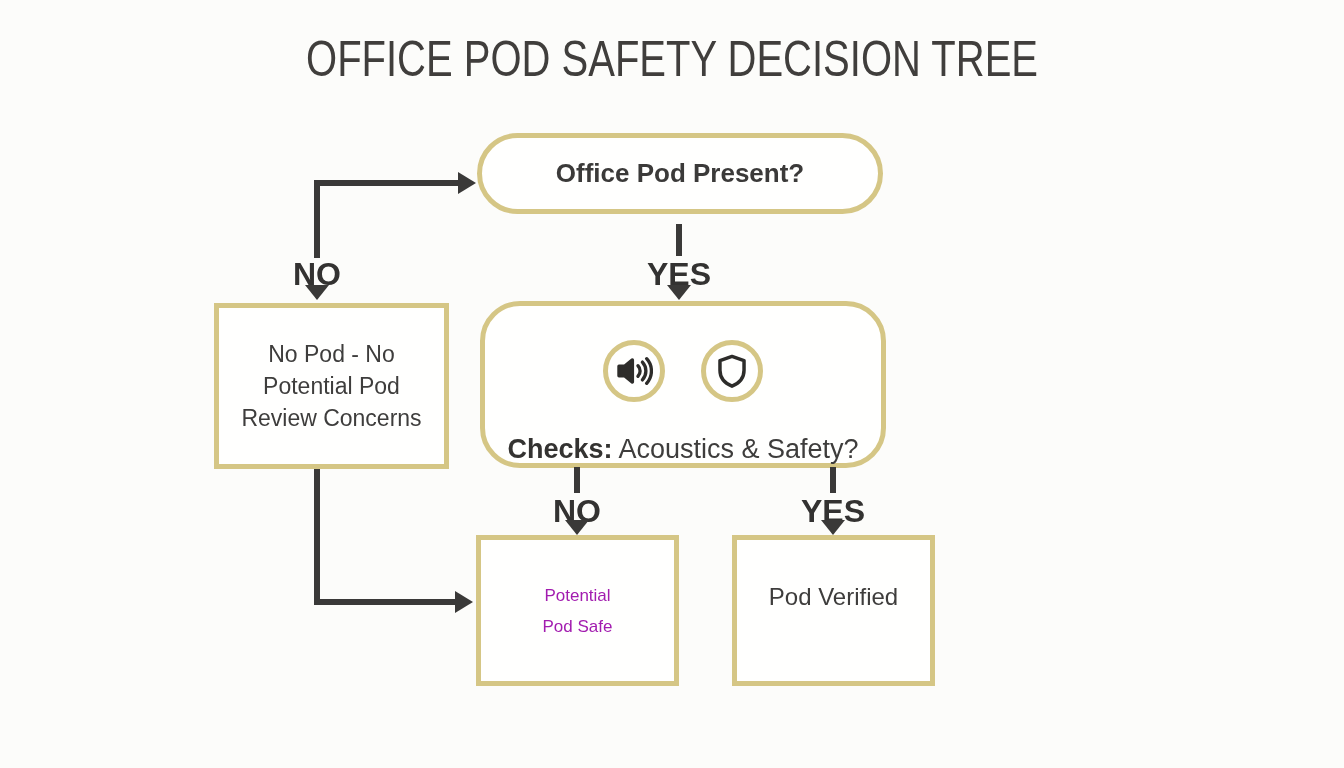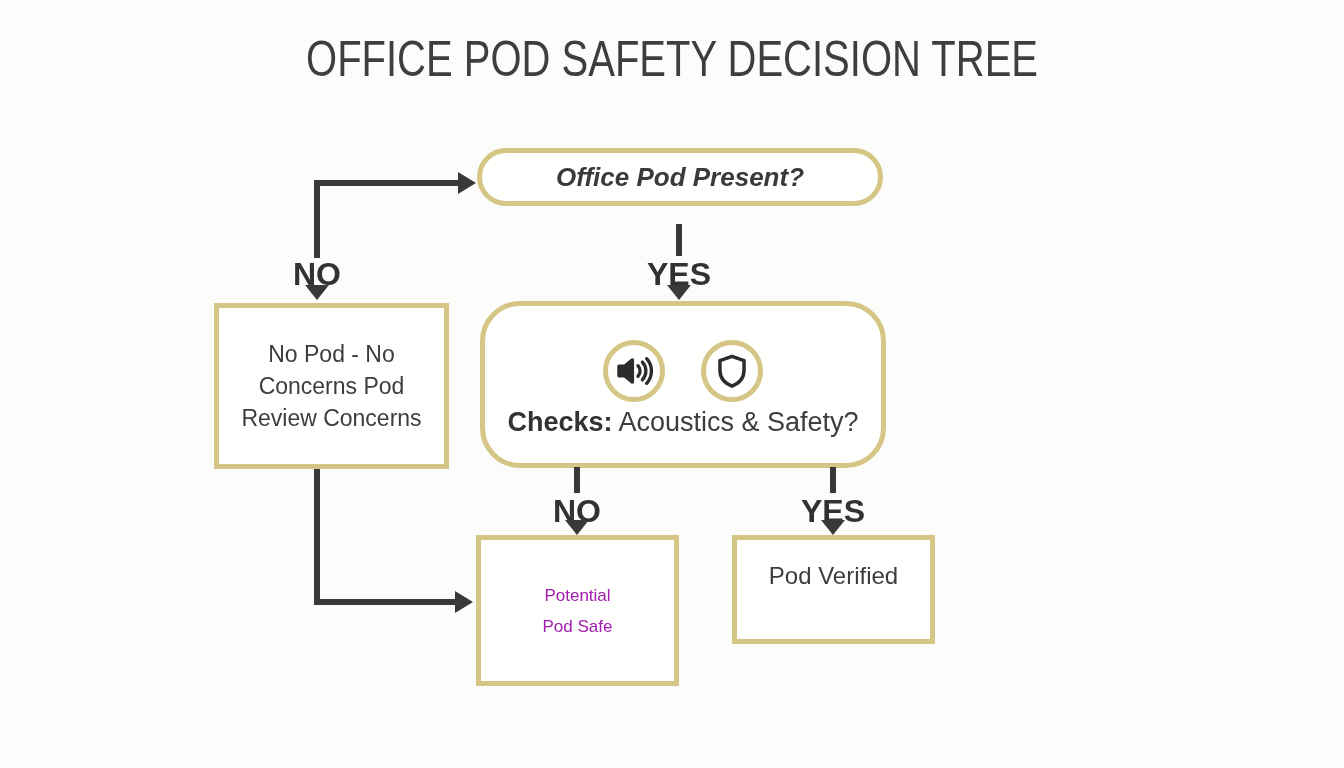--- a/index.html
+++ b/index.html
@@ -33,42 +33,42 @@
     position:absolute;
     background:var(--node-bg);
     border:5px solid var(--accent);
     display:flex;flex-direction:column;
     align-items:center;justify-content:center;
     text-align:center;
   }
   .pill{border-radius:44px;}
   .rounded{border-radius:40px;}
 
-  .node-pod-present{left:477px;top:148px;width:406px;height:58px;font-style:italic;}
+  .node-pod-present{left:477px;top:133px;width:406px;height:81px;}
   .node-pod-present .lbl{font-size:26px;font-weight:700;color:#3b3a39;}
 
   .node-no-pod{left:214px;top:303px;width:235px;height:166px;}
   .node-no-pod .ln{display:block;font-size:23px;line-height:32px;color:#3e3d3c;}
 
   .node-checks{left:480px;top:301px;width:406px;height:167px;justify-content:flex-start;padding-top:34px;}
   .icon-row{display:flex;gap:36px;align-items:center;}
   .icon-circle{
     width:62px;height:62px;border-radius:50%;
     border:5px solid var(--accent);
     display:flex;align-items:center;justify-content:center;
     background:var(--node-bg);
   }
   .icon-circle svg{display:block;}
-  .checks-label{margin-top:5px;font-size:27px;color:#3e3d3c;white-space:pre;}
+  .checks-label{margin-top:32px;font-size:27px;color:#3e3d3c;white-space:pre;}
   .checks-label b{font-weight:700;color:#343331;}
 
   .node-potential{left:476px;top:535px;width:203px;height:151px;}
   .node-potential .ln{display:block;font-size:17px;line-height:31px;color:#a21caf;}
 
-  .node-verified{left:732px;top:535px;width:203px;height:109px;padding-bottom:28px;}
+  .node-verified{left:732px;top:535px;width:203px;height:151px;padding-bottom:28px;}
   .node-verified .ln1{display:block;font-size:24px;line-height:34px;color:#3e3d3c;}
   .node-verified .ln2{display:block;font-size:24px;line-height:34px;font-weight:700;color:#343331;}
 
   
   .line{position:absolute;background:var(--ink);}
   .arrow-right{
     position:absolute;width:0;height:0;
     border-top:11px solid transparent;border-bottom:11px solid transparent;
     border-left:18px solid var(--ink);
   }
@@ -98,21 +98,21 @@
   <div class="node pill node-pod-present">
     <span class="lbl">Office Pod Present?</span>
   </div>
 
   <div class="line" style="left:676px;top:224px;width:6px;height:32px;"></div>
   <div class="edge-label" style="left:637px;top:256px;">YES</div>
   <div class="arrow-down" style="left:667px;top:285px;"></div>
 
   <div class="node node-no-pod">
     <span class="ln">No Pod - No</span>
-    <span class="ln">Concerns Pod</span>
+    <span class="ln">Potential Pod</span>
     <span class="ln">Review Concerns</span>
   </div>
 
   <div class="node rounded node-checks">
     <div class="icon-row">
       <div class="icon-circle">
         <svg width="38" height="38" viewBox="0 0 24 24" fill="none" stroke="#2d2c2a" stroke-width="2.1" stroke-linecap="round" stroke-linejoin="round">
           <polygon points="11 5 6 9 2.5 9 2.5 15 6 15 11 19 11 5" fill="#2d2c2a"></polygon>
           <path d="M14.5 8.7a4.7 4.7 0 0 1 0 6.6"></path>
           <path d="M17.3 6.4a8.2 8.2 0 0 1 0 11.2"></path>

